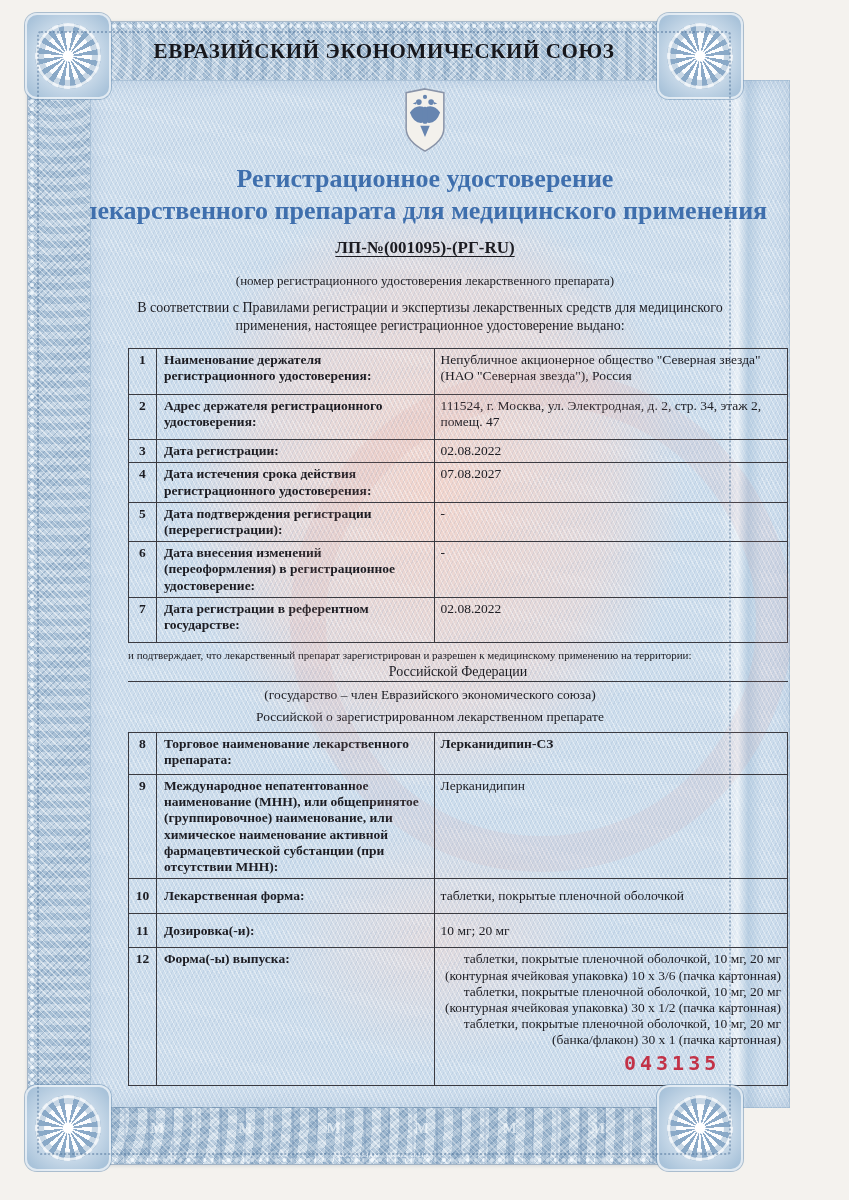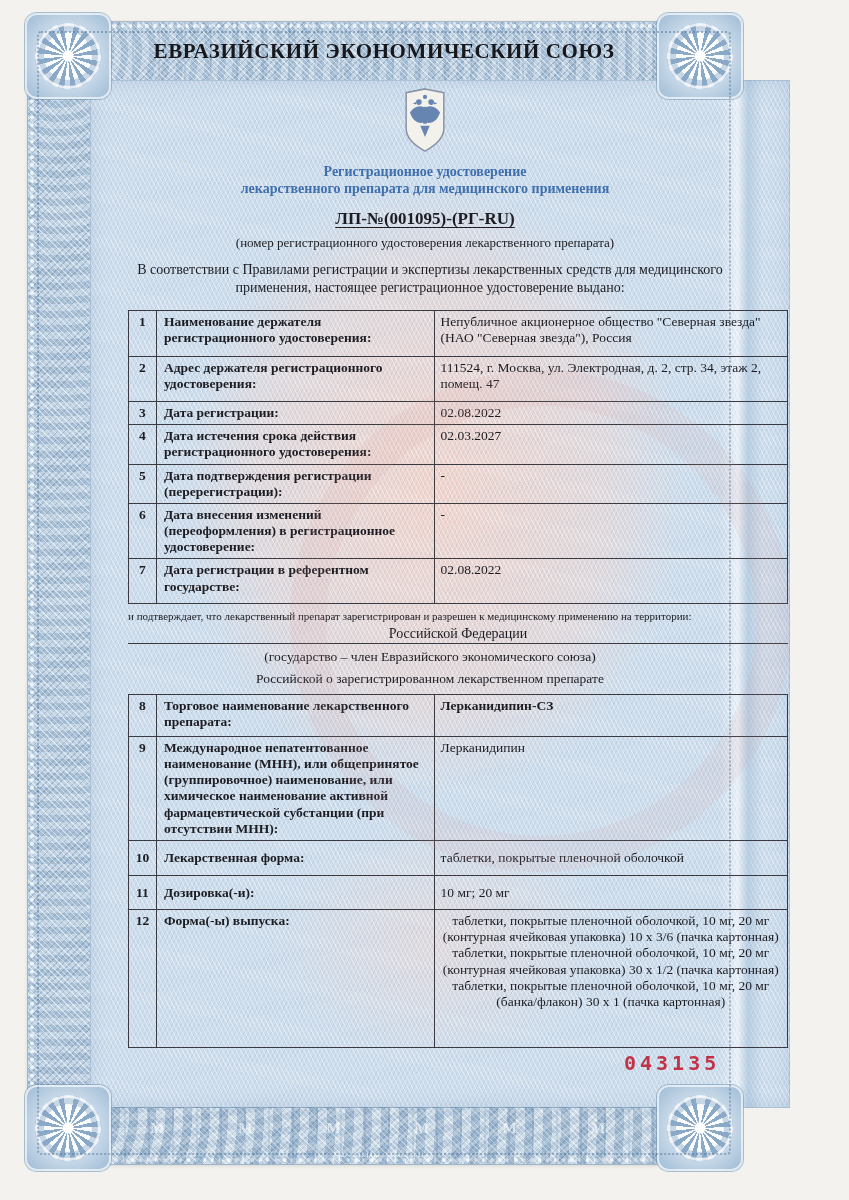--- a/index.html
+++ b/index.html
@@ -60,32 +60,32 @@
       radial-gradient(ellipse 46% 38% at 49% 40%,rgba(244,212,202,.95) 0,rgba(244,214,206,.5) 55%,rgba(244,214,206,0) 78%),
       radial-gradient(ellipse 32% 16% at 50% 84%,rgba(242,216,210,.55) 0,rgba(242,216,210,0) 75%);
     box-shadow:inset 0 0 0 1px rgba(130,160,190,.35), inset 0 0 18px rgba(120,150,185,.28);
   }
   .field::before{content:"";position:absolute;left:200px;top:290px;width:430px;height:430px;
     border-radius:50%;border:36px solid rgba(214,150,150,.10);}
   
   .emblem{display:block;margin:7px auto 0;transform:translateX(-15px);}
   .ministry{margin-top:4px;text-align:center;font-size:13.5px;line-height:1.18;
     letter-spacing:.4px;color:#4d505c;transform:translateX(-15px);}
-  .doc-title{margin-top:10px;text-align:center;font-size:14px;font-weight:bold;line-height:1.22;
+  .doc-title{margin-top:10px;text-align:center;font-size:26px;font-weight:bold;line-height:1.22;
     color:#3f6fad;transform:translateX(-15px);}
   .reg-number{margin-top:12px;text-align:center;font-size:17px;font-weight:bold;
     text-decoration:underline;text-underline-offset:3px;transform:translateX(-15px);}
-  .reg-caption{margin-top:6px;text-align:center;font-size:13px;transform:translateX(-15px);}
+  .reg-caption{margin-top:15px;text-align:center;font-size:13px;transform:translateX(-15px);}
   .intro{margin:10px 0 0 8px;width:664px;text-align:center;font-size:14px;line-height:1.28;}
   table{border-collapse:collapse;margin-left:38px;width:660px;font-size:13.5px;line-height:1.2;}
   td{border:1px solid #3a3a40;padding:3px 6px;vertical-align:top;}
   td.num{text-align:center;font-weight:bold;padding:3px 2px;}
   td.label{font-weight:bold;padding-left:7px;}
   td.value{text-align:left;}
-  td.vleft{text-align:center;white-space:pre-line;}
+  td.vleft{text-align:right;white-space:pre-line;}
   tr.pad td{padding-top:9px;padding-bottom:8px;}
   .bold{font-weight:bold;}
   .t1{margin-top:13px;}
   .confirm{margin:5px 0 0 38px;width:660px;font-size:11px;line-height:1.3;}
   .territory{margin:2px 0 0 38px;width:660px;text-align:center;font-size:14px;
     border-bottom:1.5px solid #3a3a40;padding-bottom:1px;}
   .territory-caption{margin:5px 0 0 8px;width:664px;text-align:center;font-size:13.5px;}
   .product-heading{margin:6px 0 0 8px;width:664px;text-align:center;font-size:13.5px;}
   .t2{margin-top:7px;}
   .serial{position:absolute;left:624px;top:1051px;font-family:"DejaVu Sans Mono",monospace;
@@ -144,21 +144,21 @@
           <td class="value">111524, г. Москва, ул. Электродная, д. 2, стр. 34, этаж 2, помещ. 47</td>
         </tr>
         <tr style="height:21px">
           <td class="num">3</td>
           <td class="label">Дата регистрации:</td>
           <td class="value">02.08.2022</td>
         </tr>
         <tr style="height:33px">
           <td class="num">4</td>
           <td class="label">Дата истечения срока действия регистрационного удостоверения:</td>
-          <td class="value">02.03.2027</td>
+          <td class="value">07.08.2027</td>
         </tr>
         <tr style="height:36px">
           <td class="num">5</td>
           <td class="label">Дата подтверждения регистрации (перерегистрации):</td>
           <td class="value">-</td>
         </tr>
         <tr style="height:53px">
           <td class="num">6</td>
           <td class="label">Дата внесения изменений (переоформления) в регистрационное удостоверение:</td>
           <td class="value">-</td>

